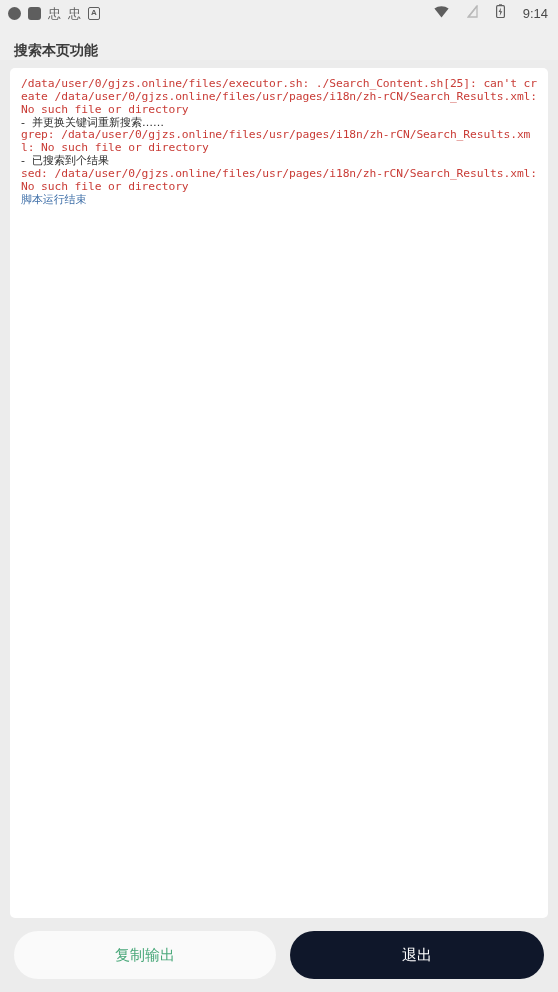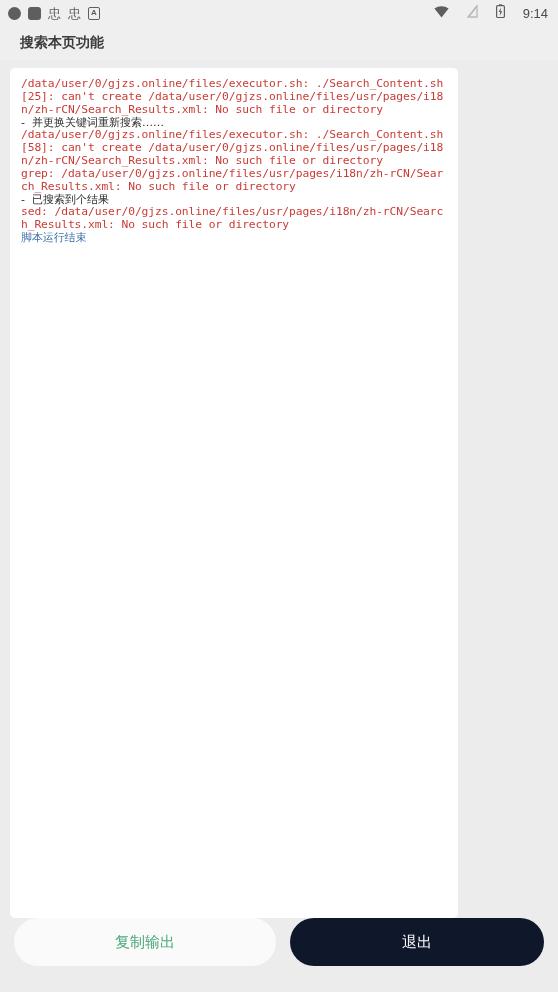--- a/index.html
+++ b/index.html
@@ -71,36 +71,36 @@
     color: #4a4a4a;
     font-family: "Liberation Sans", sans-serif;
     letter-spacing: 0px;
   }
 
   
   .app-header {
     height: 34px;
     background: #efefef;
     display: flex;
-    align-items: center;
-    padding-left: 20px;
+    align-items: flex-end;
+    padding-left: 14px;
   }
   .app-title {
     font-size: 14px;
     font-weight: bold;
     color: #3c3c3c;
     font-family: "DejaVu Sans", sans-serif;
   }
 
   
   .card-wrap {
     position: absolute;
     left: 10px;
     top: 68px;
-    width: 448px;
+    width: 538px;
     height: 850px;
   }
   .output-card {
     width: 100%;
     height: 100%;
     background: #ffffff;
     border-radius: 5px;
     overflow: auto;
     padding: 10px 10px 10px 11px;
   }
@@ -126,20 +126,21 @@
   }
 
   
   .button-bar {
     position: absolute;
     left: 0;
     bottom: 0;
     width: 558px;
     height: 74px;
     display: flex;
+    align-items: center;
     gap: 14px;
     padding: 0 14px;
     background: #ececec;
   }
   .btn {
     height: 48px;
     border: none;
     border-radius: 24px;
     font-size: 15px;
     font-family: "DejaVu Sans", sans-serif;
@@ -194,21 +195,20 @@
 </div>
 
 <div class="app-header">
   <span class="app-title">搜索本页功能</span>
 </div>
 
 <div class="card-wrap">
   <div class="output-card" id="output-card">
       <div class="log-line err">/data/user/0/gjzs.online/files/executor.sh: ./Search_Content.sh[25]: can't create /data/user/0/gjzs.online/files/usr/pages/i18n/zh-rCN/Search_Results.xml: No such file or directory</div>
       <div class="log-line info">-  并更换关键词重新搜索……</div>
-      <div class="log-line err">/data/user/0/gjzs.online/files/executor.sh: ./Search_Content.sh[58]: can't create /data/user/0/gjzs.online/files/usr/pages/i18n/zh-rCN/Search_Results.xml: No such file or directory</div>
       <div class="log-line err">grep: /data/user/0/gjzs.online/files/usr/pages/i18n/zh-rCN/Search_Results.xml: No such file or directory</div>
       <div class="log-line info">-  已搜索到个结果</div>
       <div class="log-line err">sed: /data/user/0/gjzs.online/files/usr/pages/i18n/zh-rCN/Search_Results.xml: No such file or directory</div>
       <div class="log-line note">脚本运行结束</div>
     </div>
 </div>
 
 <div class="button-bar">
   <button class="btn btn-secondary">复制输出</button>
   <button class="btn btn-primary">退出</button>

